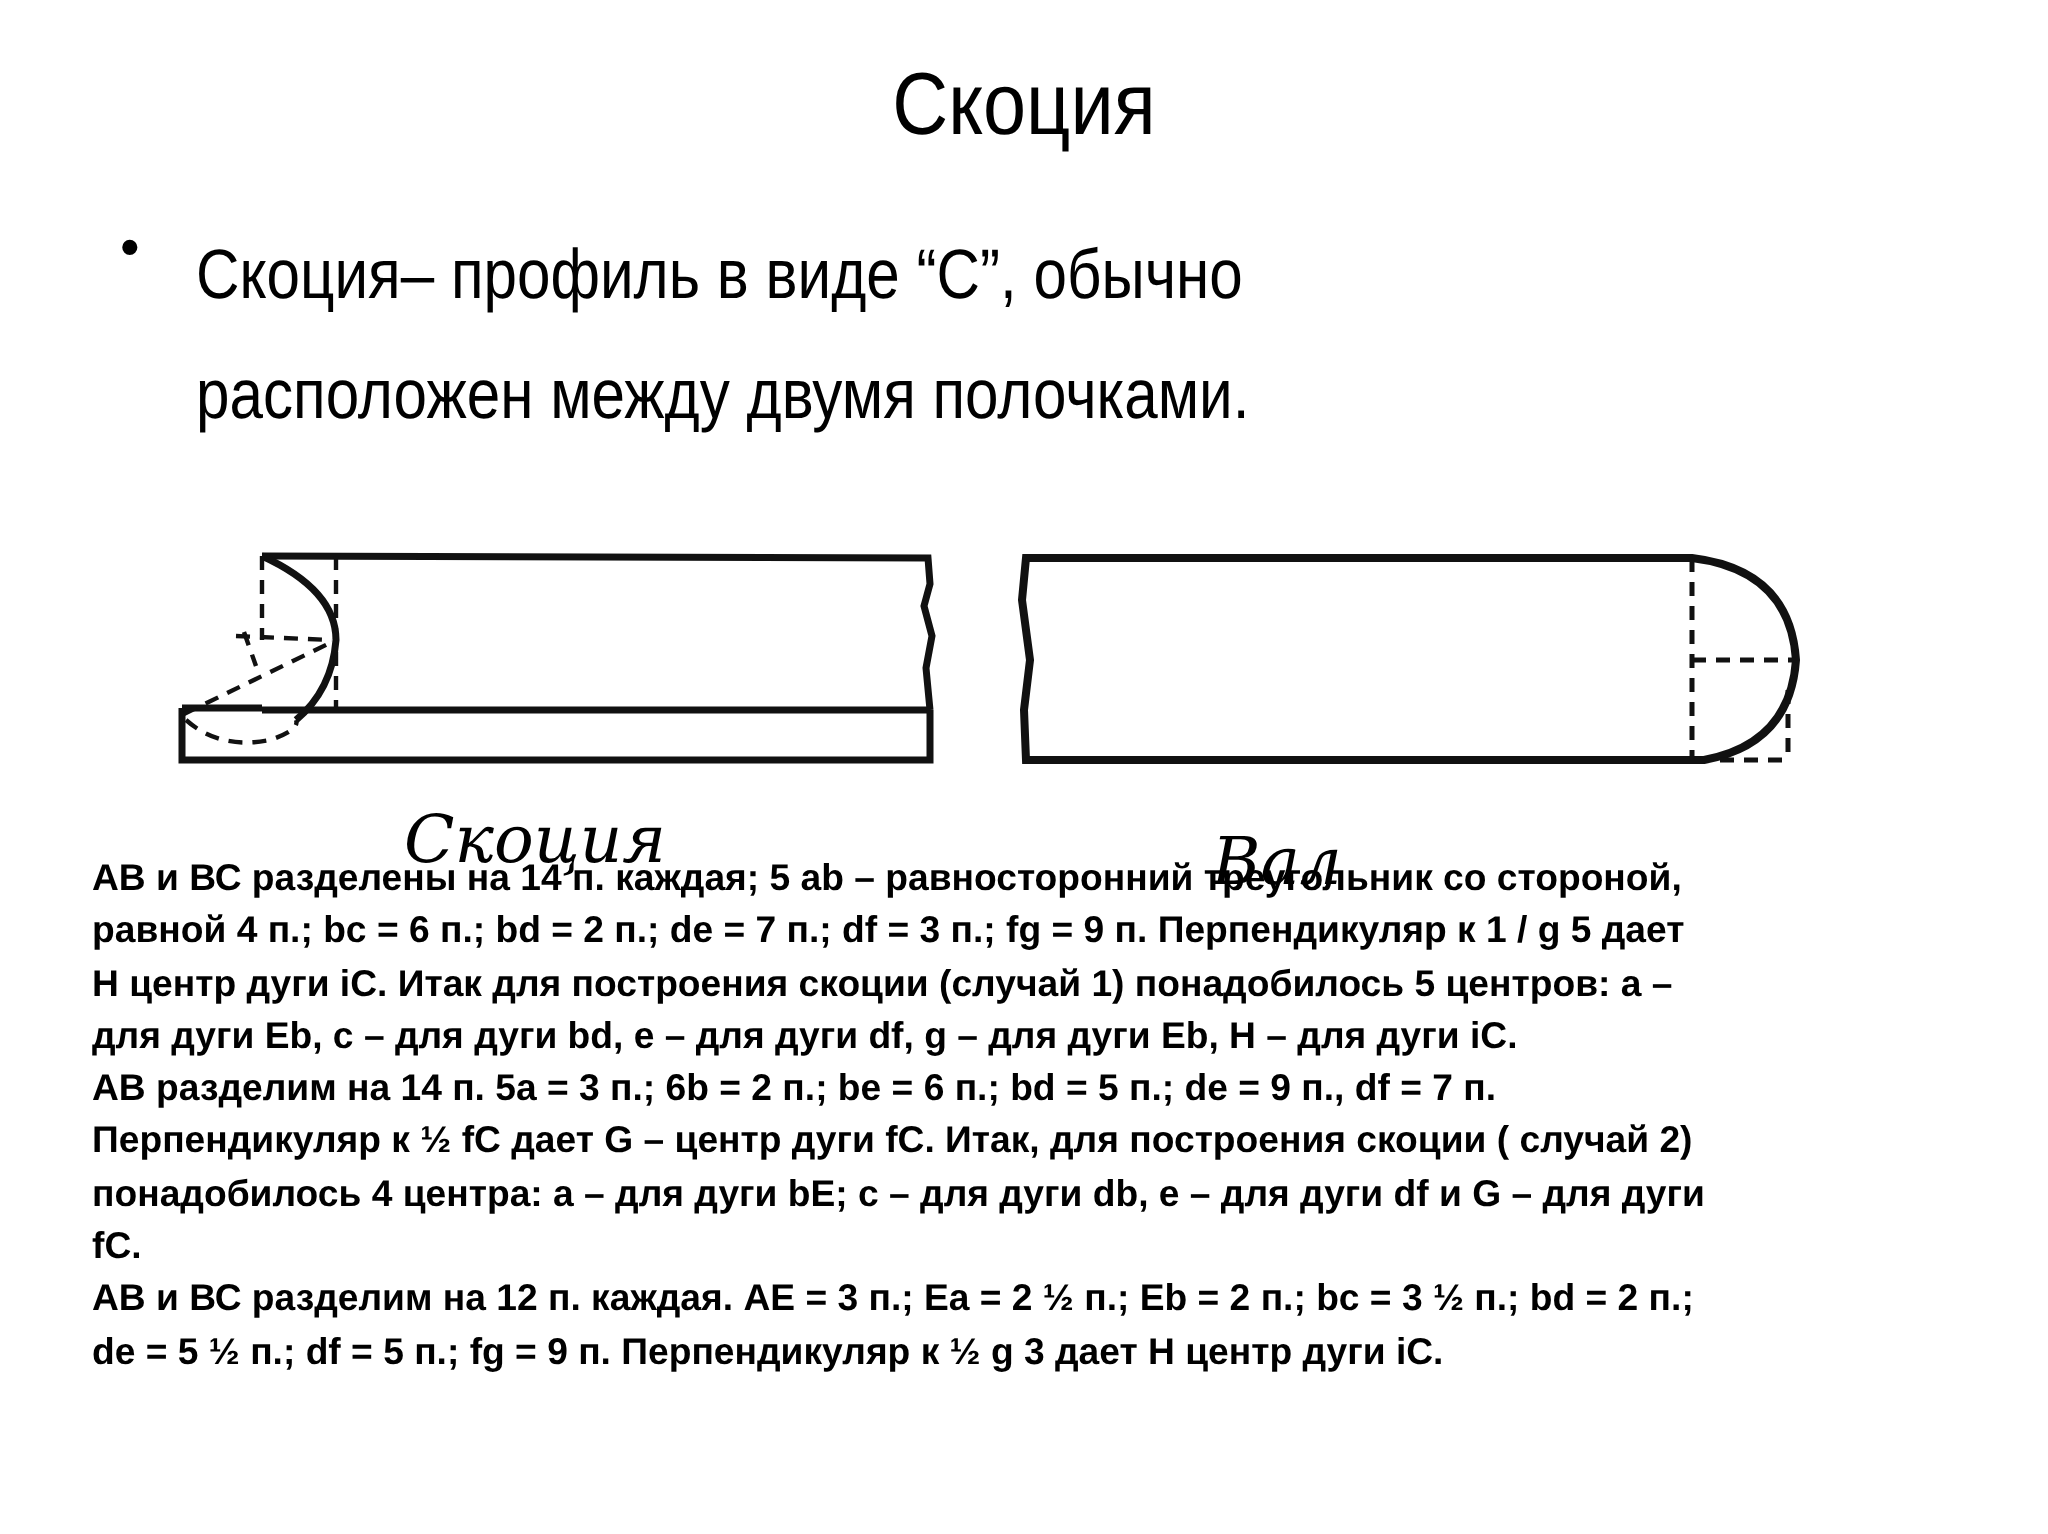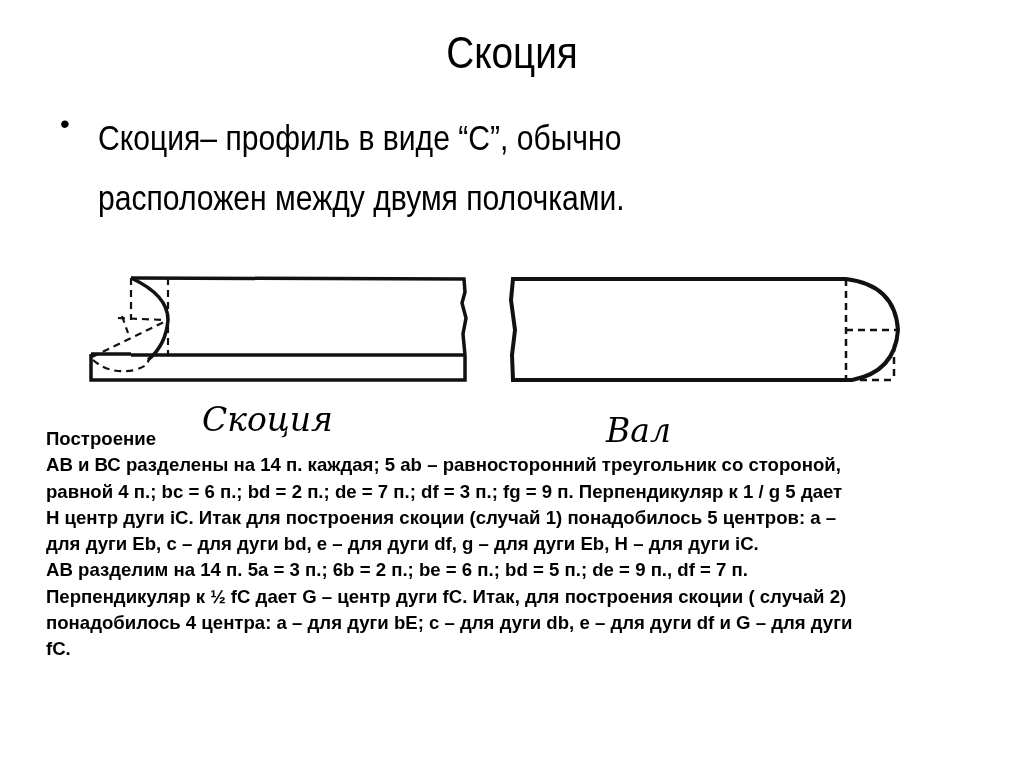--- a/index.html
+++ b/index.html
@@ -53,22 +53,23 @@
       <line x1="894" y1="345" x2="894" y2="380"></line>
       <line x1="860" y1="380" x2="894" y2="380"></line>
     </g>
   </g>
 </svg>
 
 <div class="cap cap1">Скоция</div>
 <div class="cap cap2">Вал</div>
 
 <div class="body">
-  <div class="heading">Построение</div>
   <div class="para">АВ и ВС разделены на 14 п. каждая; 5 ab – равносторонний треугольник со стороной,
 равной 4 п.; bc = 6 п.; bd = 2 п.; de = 7 п.; df = 3 п.; fg = 9 п. Перпендикуляр к 1 / g 5 дает
 Н центр дуги iC. Итак для построения скоции (случай 1) понадобилось 5 центров: а –
 для дуги Eb, с – для дуги bd, е – для дуги df, g – для дуги Eb, Н – для дуги iC.</div>
   <div class="para">АВ разделим на 14 п. 5а = 3 п.; 6b = 2 п.; be = 6 п.; bd = 5 п.; de = 9 п., df = 7 п.
 Перпендикуляр к ½ fC дает G – центр дуги fC. Итак, для построения скоции ( случай 2)
 понадобилось 4 центра: а – для дуги bE; с – для дуги db, е – для дуги df и G – для дуги
 fC.</div>
+  <div class="para">АВ и ВС разделим на 12 п. каждая. АЕ = 3 п.; Еа = 2 ½ п.; Еb = 2 п.; bc = 3 ½ п.; bd = 2 п.;
+de = 5 ½ п.; df = 5 п.; fg = 9 п. Перпендикуляр к ½ g 3 дает Н центр дуги iC.</div>
 </div>
 
 </body></html>

